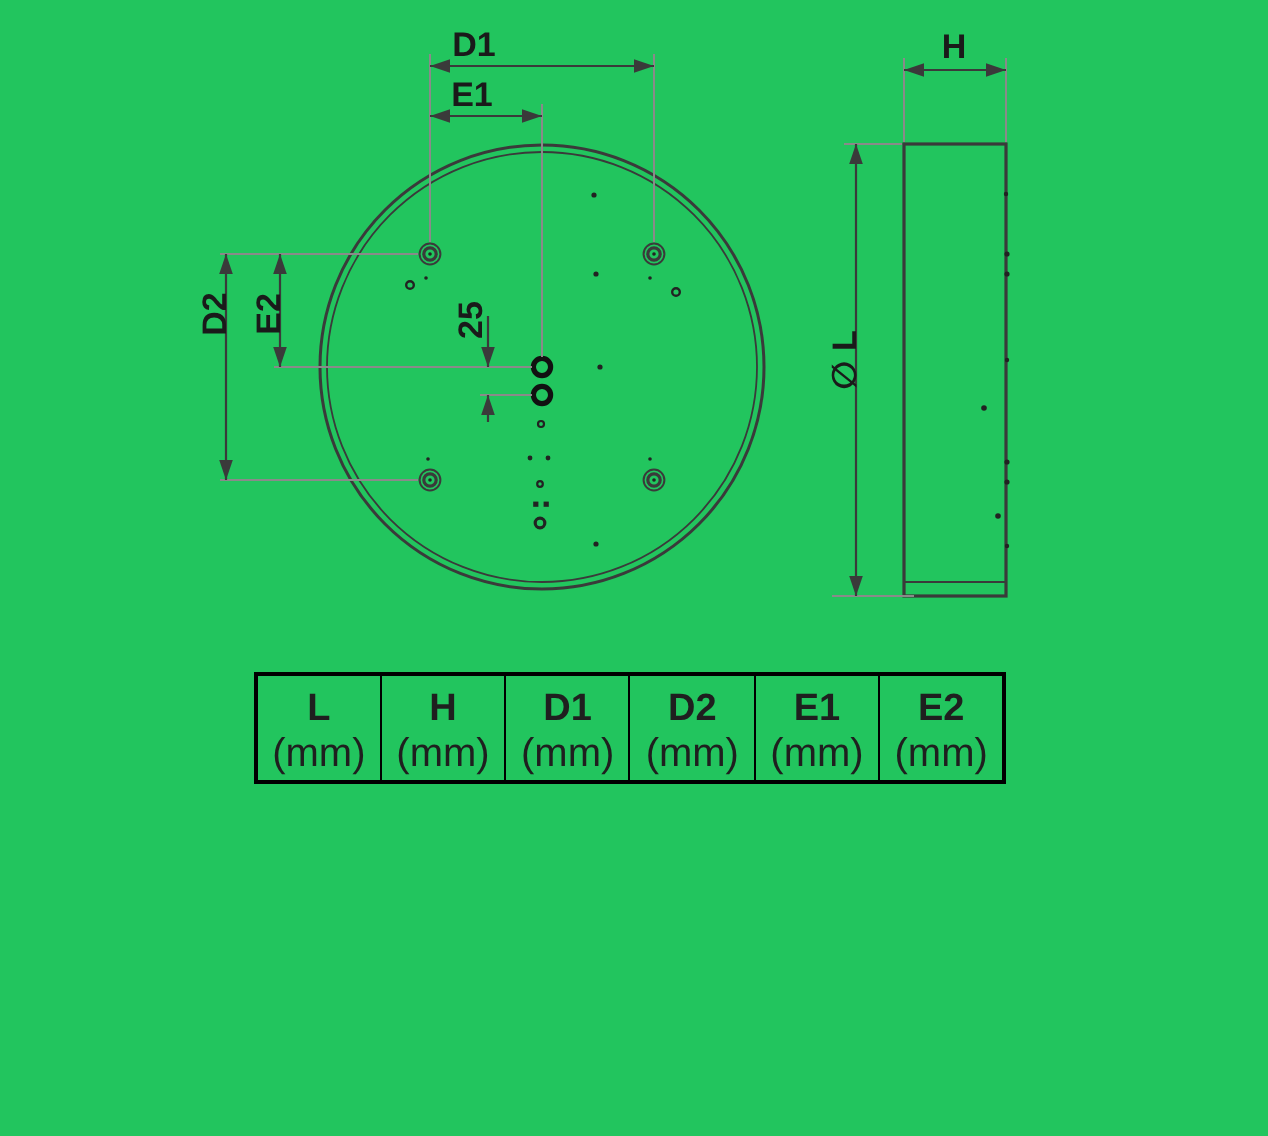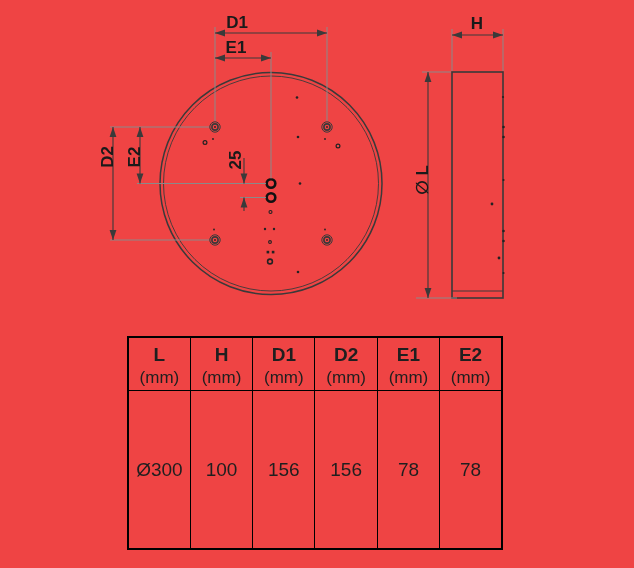--- a/index.html
+++ b/index.html
@@ -1,35 +1,35 @@
 <!DOCTYPE html>
 <html><head>
 <meta charset="utf-8">
 <style>
   html,body{margin:0;padding:0;background:#ffffff;}
   #canvas{
-    position:relative;width:634px;height:568px;background:#ef4444;overflow:hidden;
+    position:relative;width:634px;height:568px;background:#22c55e;overflow:hidden;
     font-family:"Liberation Sans","DejaVu Sans",sans-serif;
   }
   #drawing{position:absolute;left:0;top:0;}
   svg text{fill:#1a1a1a;font-family:"Liberation Sans","DejaVu Sans",sans-serif;font-weight:bold;font-size:17px;}
   
   #spec-table{
     position:absolute;left:127px;top:336px;width:376px;height:214px;
     border-collapse:collapse;table-layout:fixed;
     border:2px solid #000;
   }
   #spec-table th,#spec-table td{
     border:1.5px solid #000;text-align:center;vertical-align:middle;
     color:#1f1f1f;padding:0;
   }
   #spec-table th{height:52px;font-weight:normal;}
   #spec-table td{height:40px;font-size:19px;}
   .hl{font-weight:bold;font-size:19px;line-height:24px;padding-top:2px;}
-  .hu{font-size:17px;line-height:21px;}
+  .hu{font-size:20px;line-height:21px;}
 </style>
 </head>
 <body>
 
 <div id="canvas">
 
   <svg id="drawing" width="634" height="330" viewBox="0 0 634 330">
     <defs>
       <marker id="arr" viewBox="0 0 10 10" refX="10" refY="5" markerWidth="11" markerHeight="10" orient="auto-start-reverse" markerUnits="userSpaceOnUse">
         <path d="M0,1.6 L10,5 L0,8.4 z" fill="#3a3a3a"></path>
@@ -172,23 +172,15 @@
           <div class="hl">E1</div>
           <div class="hu">(mm)</div>
         </th>
         <th>
           <div class="hl">E2</div>
           <div class="hu">(mm)</div>
         </th>
       </tr>
     </thead>
     <tbody>
-      <tr>
-        <td>Ø300</td>
-        <td>100</td>
-        <td>156</td>
-        <td>156</td>
-        <td>78</td>
-        <td>78</td>
-      </tr>
     </tbody>
   </table>
 </div>
 
 </body></html>

